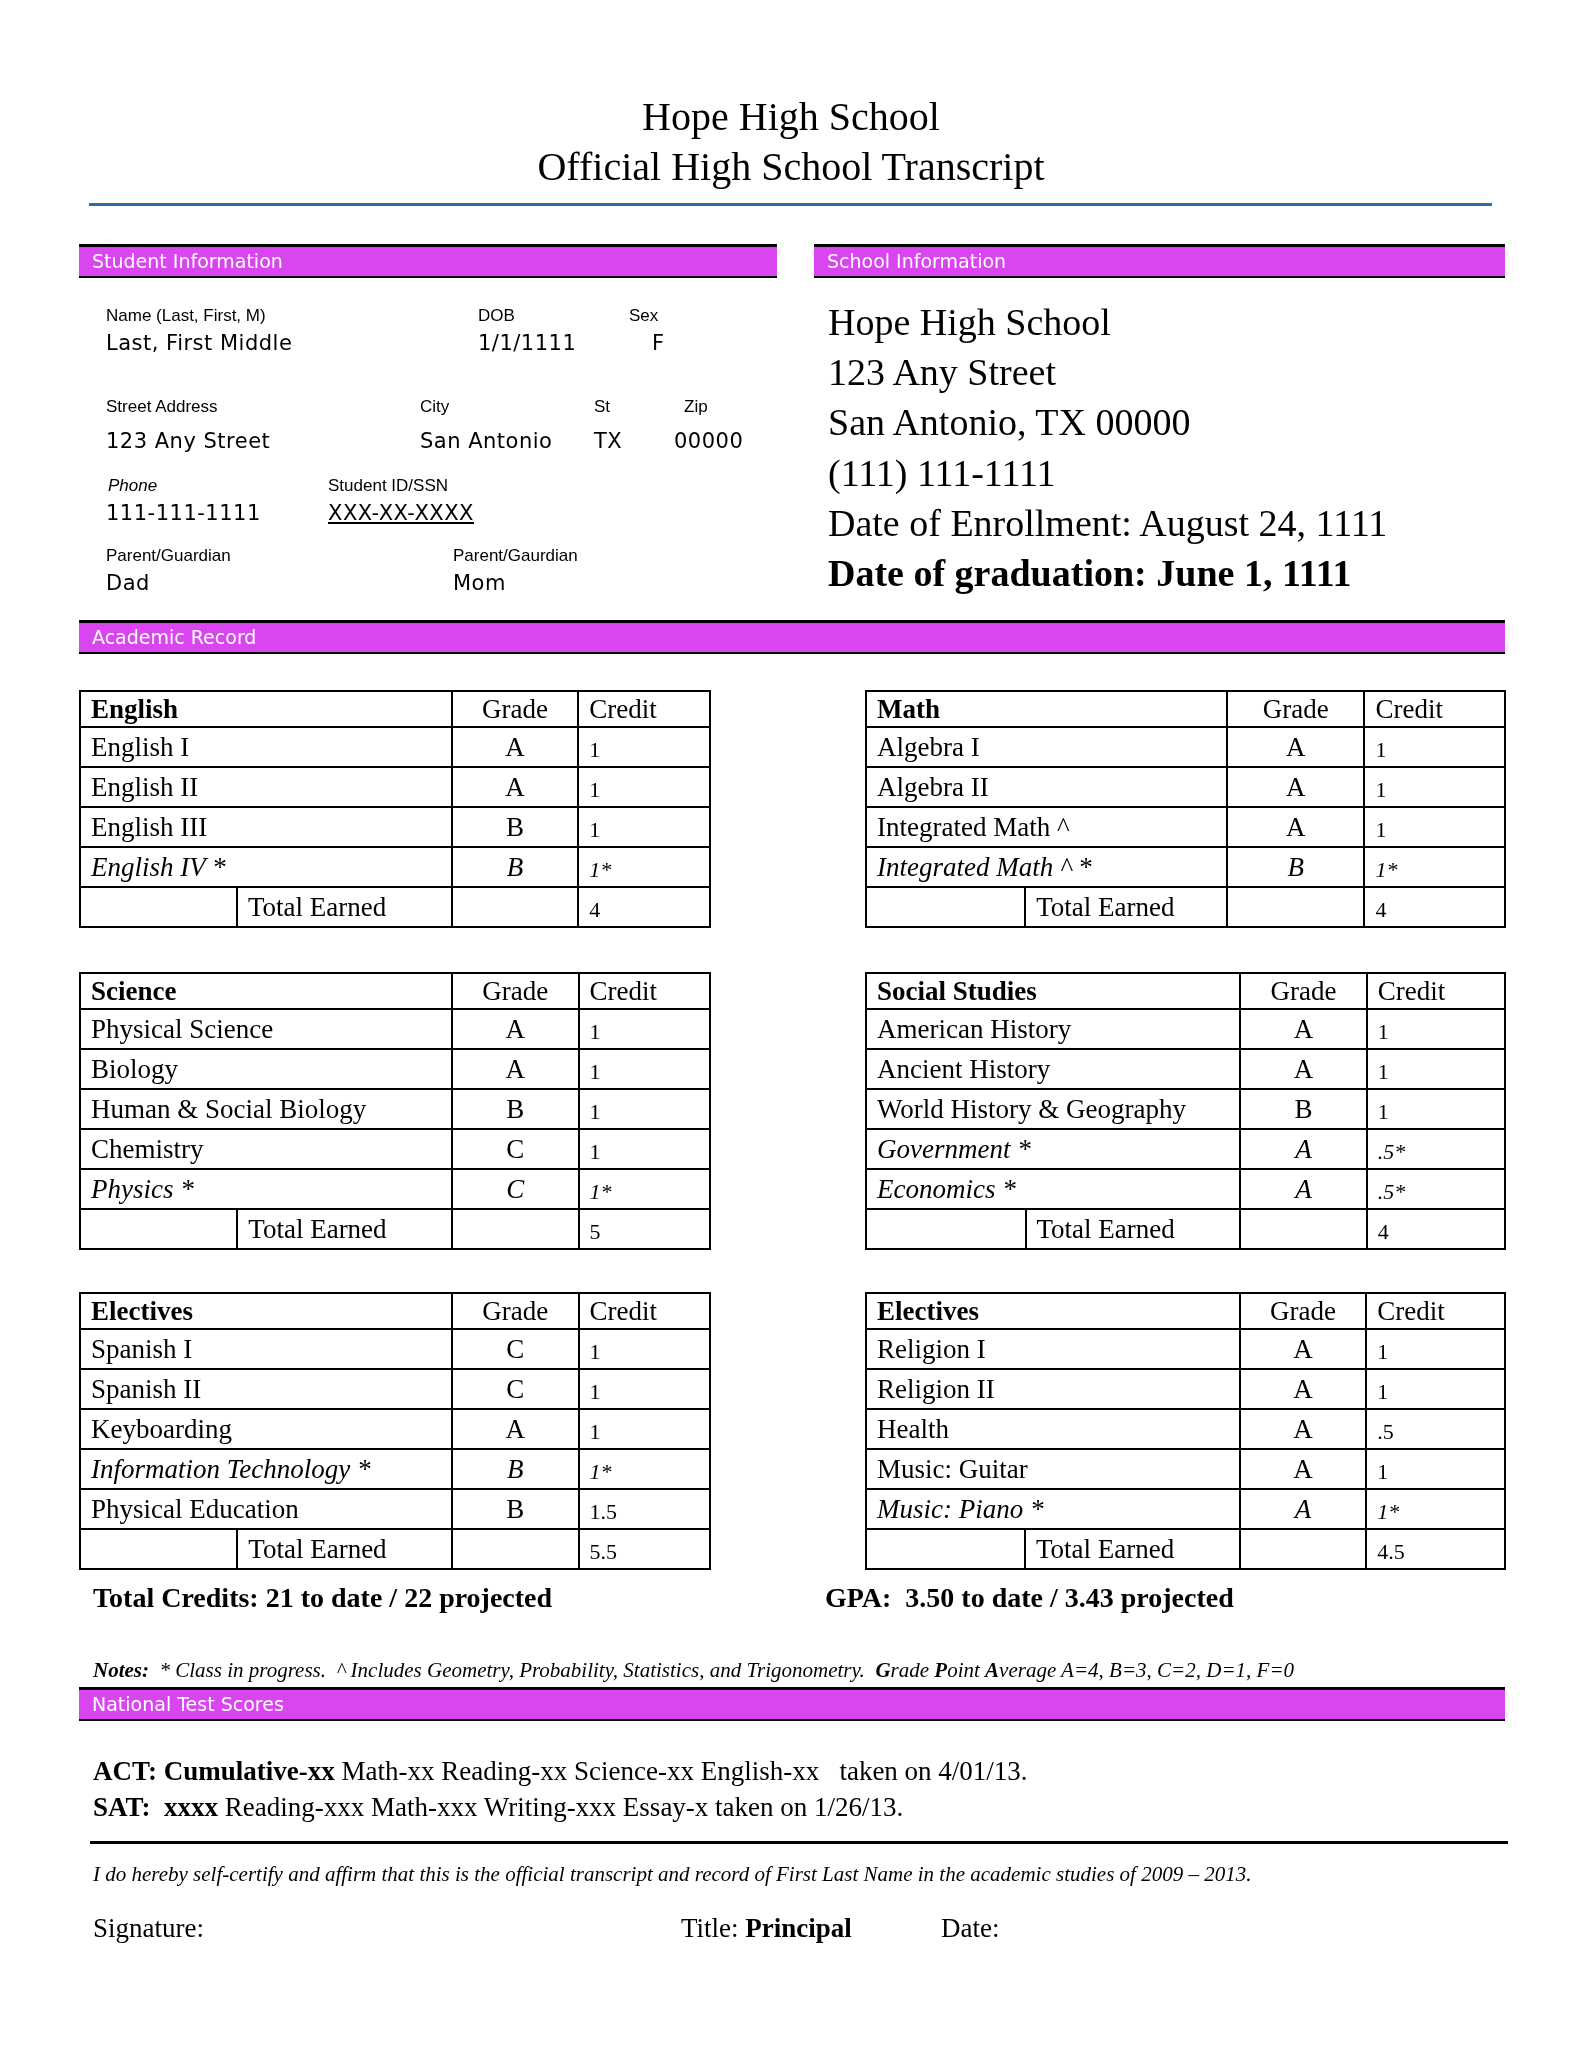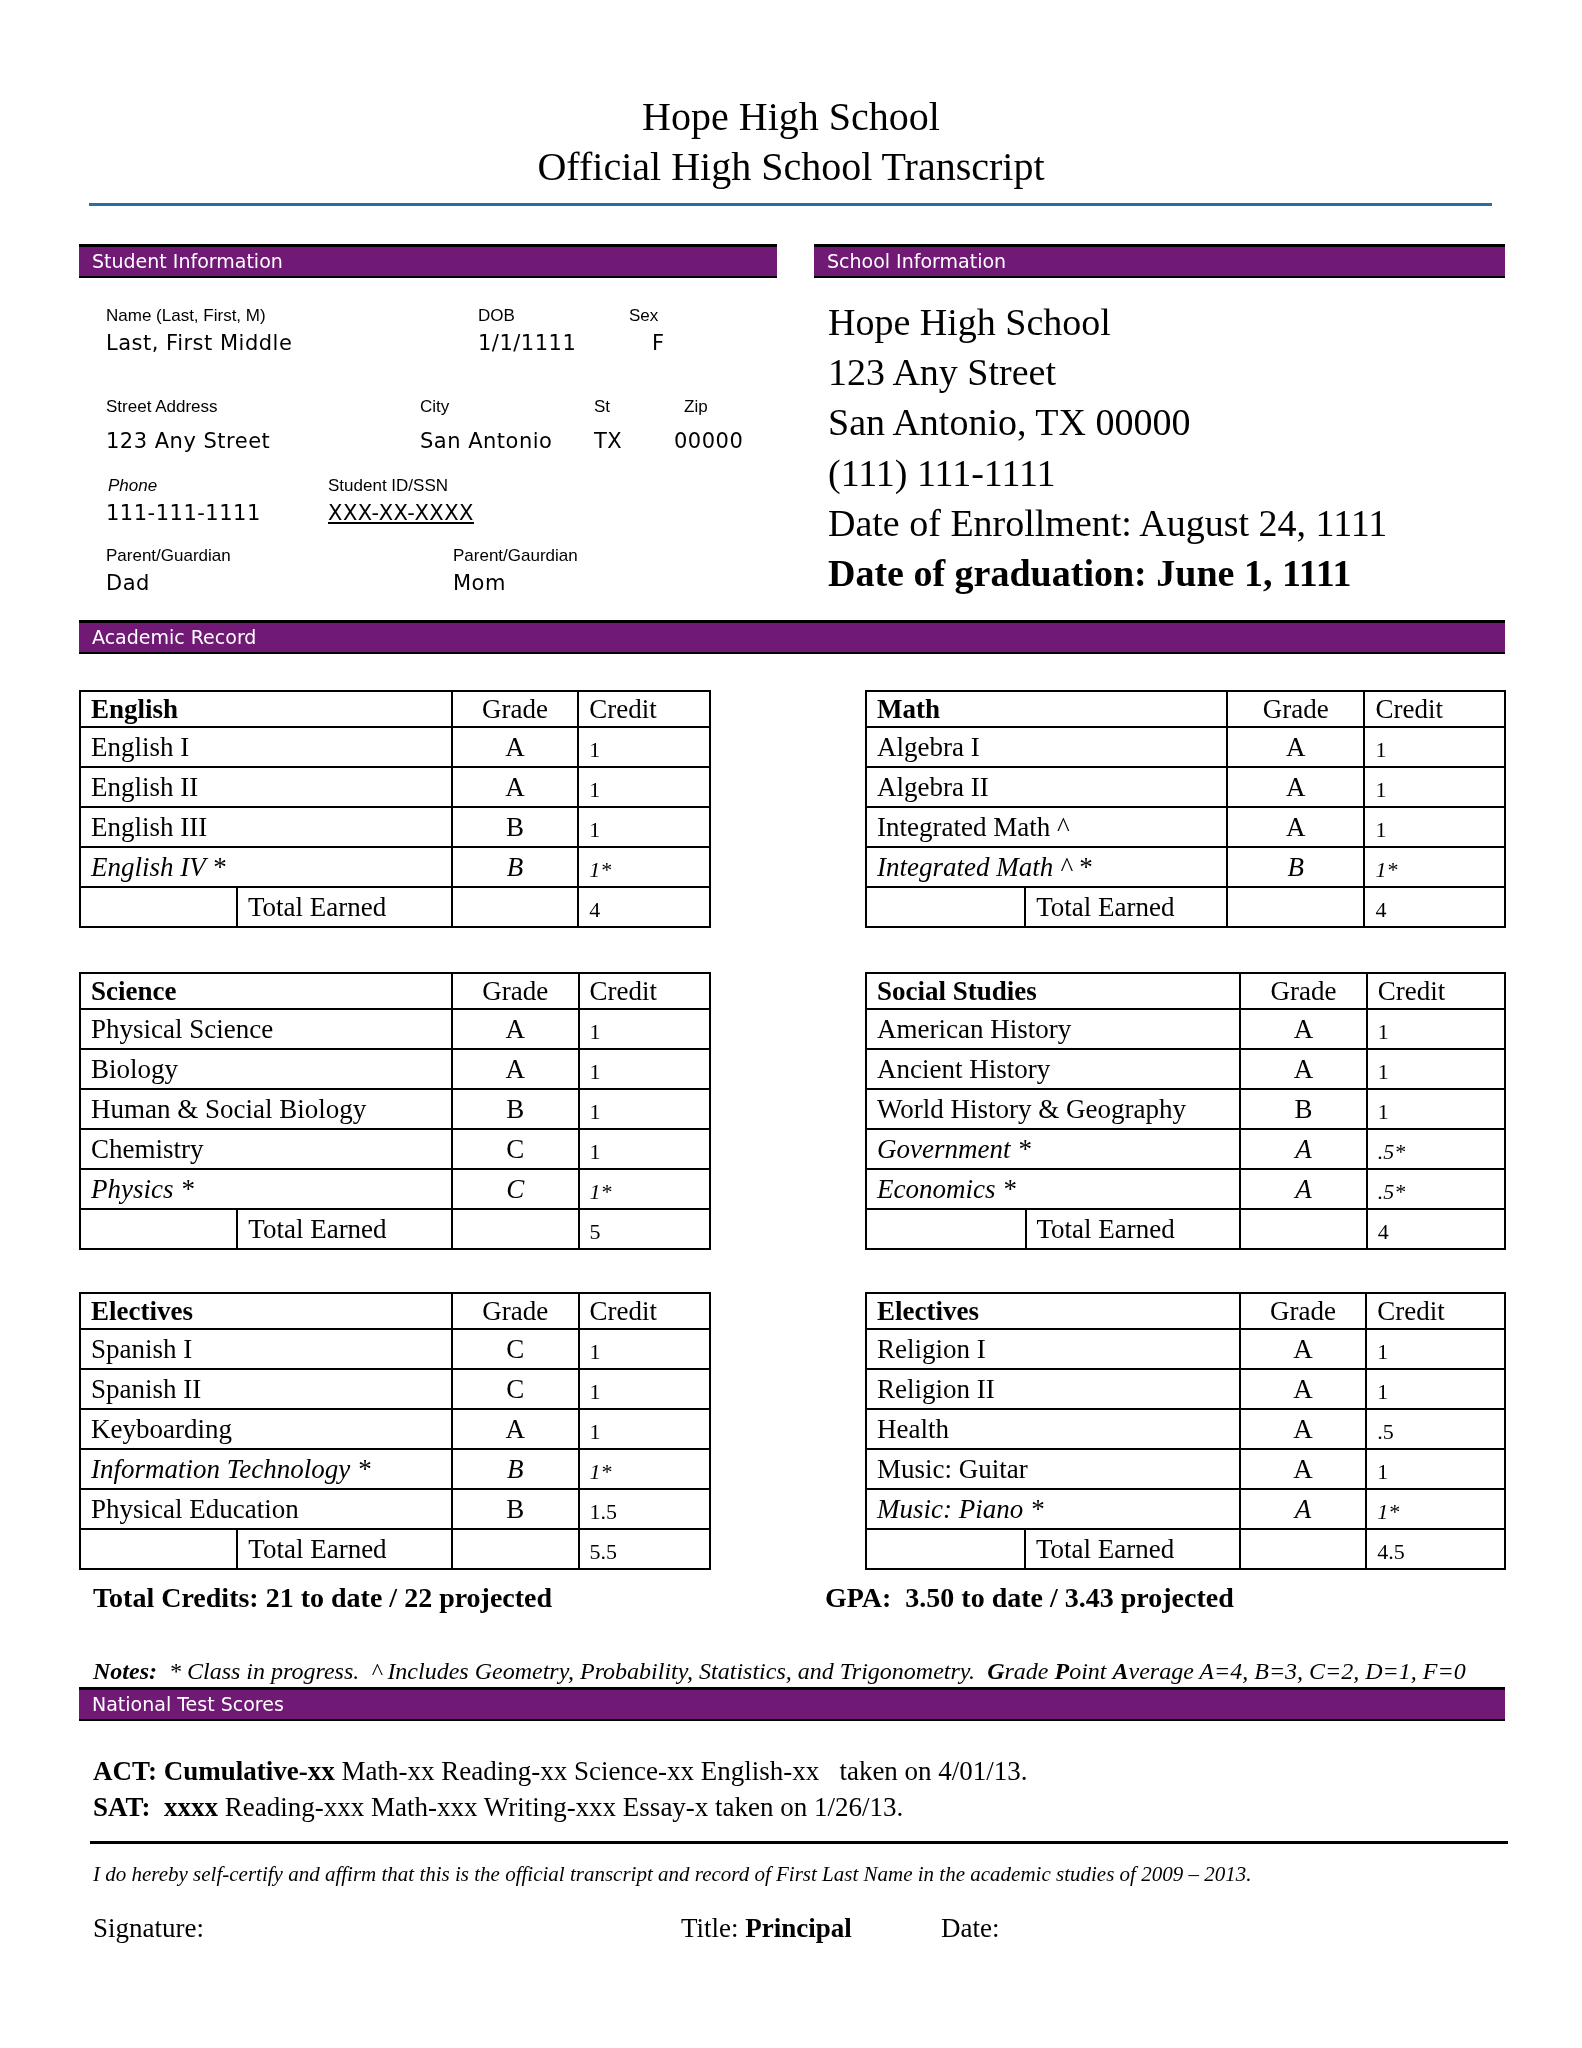--- a/index.html
+++ b/index.html
@@ -6,21 +6,21 @@
   html, body { width: 1582px; height: 2048px; background: #ffffff; }
   body { position: relative; font-family: "Liberation Serif", "DejaVu Serif", serif; color: #000; overflow: hidden; }
 
   .abs { position: absolute; }
 
   
   .hdr-title { left: 0; width: 1582px; text-align: center; font-size: 40px; line-height: 50px; }
   .hdr-rule { left: 89px; top: 203px; width: 1403px; height: 3px; background: #2e6da4; }
 
   
-  .section-bar { background: #701a75; border-top: 3px solid #000; border-bottom: 2px solid #000; height: 34px; }
+  .section-bar { background: #d946ef; border-top: 3px solid #000; border-bottom: 2px solid #000; height: 34px; }
   .section-bar span { display: block; color: #ffffff; font-family: "DejaVu Sans", "Liberation Sans", sans-serif; font-size: 19px; line-height: 29px; padding-left: 13px; }
 
   
   .lbl { font-family: "Liberation Sans", "DejaVu Sans", sans-serif; font-size: 17px; line-height: 20px; }
   .val { font-family: "DejaVu Sans", "Liberation Sans", sans-serif; font-size: 21px; line-height: 24px; letter-spacing: 0.5px; }
   .underline { text-decoration: underline; }
 
   
   .school-line { font-size: 38px; line-height: 50px; left: 828px; white-space: nowrap; }
   .bold { font-weight: bold; }
@@ -29,21 +29,21 @@
   table.course { position: absolute; border-collapse: collapse; font-size: 27px; }
   table.course td { border: 2px solid #000; height: 36px; line-height: 32px; padding: 0 10px; white-space: nowrap; vertical-align: middle; }
   table.course td.grade { text-align: center; }
   table.course td.credit { font-size: 22px; padding-top: 6px; }
   table.course tr.head td.credit { font-size: 27px; padding-top: 0; }
   table.course tr.head td.subject { font-weight: bold; }
   table.course tr.italic td { font-style: italic; }
 
   
   .summary { font-size: 28px; font-weight: bold; white-space: nowrap; }
-  .notes { font-size: 24px; font-style: italic; white-space: nowrap; }
+  .notes { font-size: 21px; font-style: italic; white-space: nowrap; }
   .tests { font-size: 27px; white-space: nowrap; line-height: 36px; }
   .cert-rule { left: 90px; top: 1841px; width: 1418px; height: 3px; background: #000; }
   .cert { font-size: 21px; font-style: italic; white-space: nowrap; }
   .sig { font-size: 27px; white-space: nowrap; }
 </style>
 </head>
 <body>
 
 <div class="abs hdr-title" style="top:92px;">Hope High School</div>
 <div class="abs hdr-title" style="top:142px;">Official High School Transcript</div>

